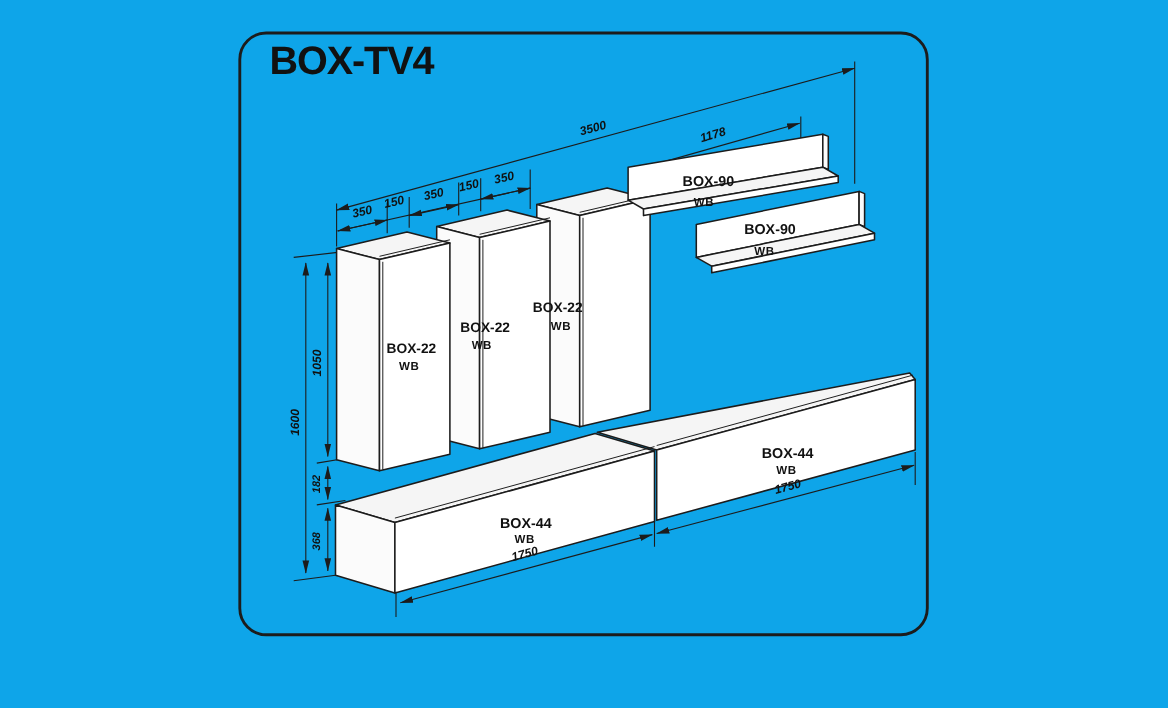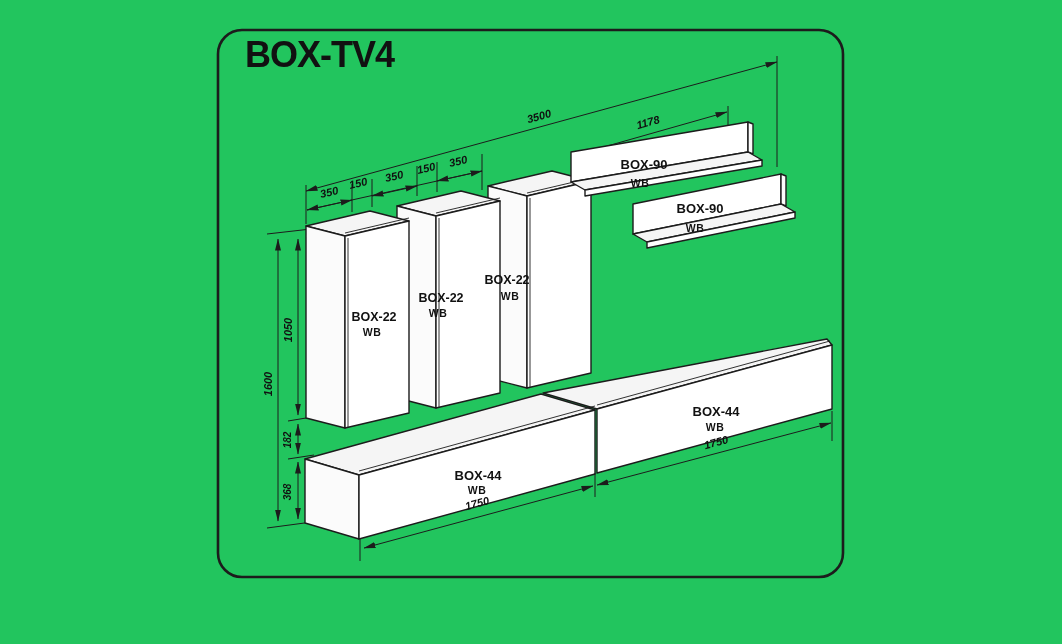--- a/index.html
+++ b/index.html
@@ -1,16 +1,16 @@
 <!DOCTYPE html>
 <html><head>
 <meta charset="utf-8">
 <style>
   html,body{margin:0;padding:0;background:#ffffff;}
-  .stage{position:relative;width:1062px;height:644px;background:#22c55e;overflow:hidden;
+  .stage{position:relative;width:1062px;height:644px;background:#0ea5e9;overflow:hidden;
          font-family:"Liberation Sans","DejaVu Sans",sans-serif;}
   svg{display:block;}
   .frame{fill:none;stroke:#1c1c1c;stroke-width:2.6;}
   .title-text{font-family:"Liberation Sans","DejaVu Sans",sans-serif;font-weight:bold;
               font-size:36px;letter-spacing:-1px;fill:#111;}
   .dim-line{stroke:#1c1c1c;stroke-width:1;fill:none;}
   .ext-line{stroke:#1c1c1c;stroke-width:1;fill:none;}
   .dim-text{font-weight:bold;font-style:italic;font-size:11px;fill:#111;text-anchor:middle;}
   .dim-text-sm{font-weight:bold;font-style:italic;font-size:10px;fill:#111;text-anchor:middle;}
   .face{stroke:#1c1c1c;stroke-width:1.4;stroke-linejoin:round;}

